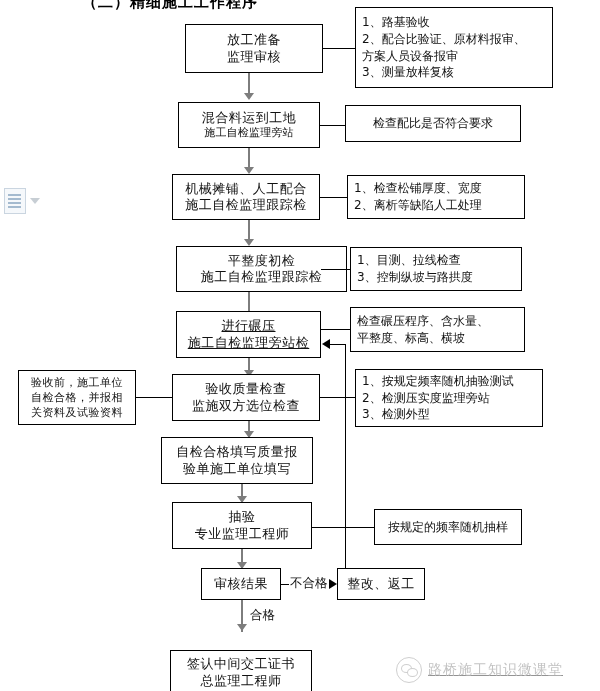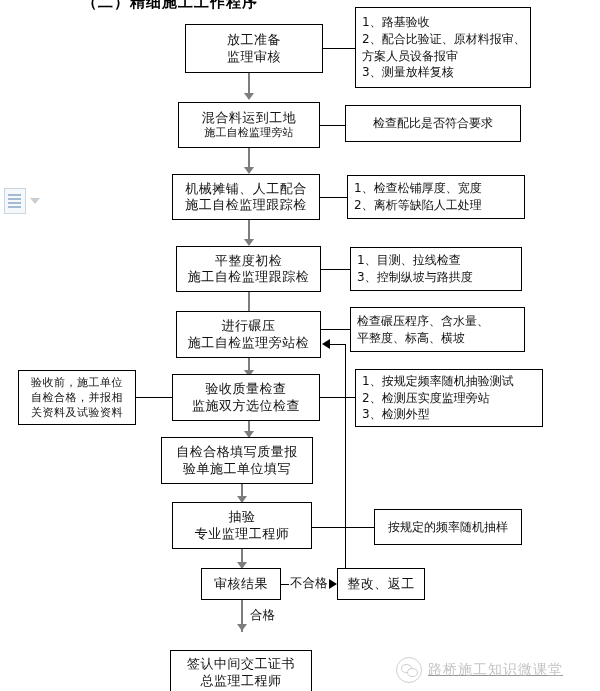--- a/index.html
+++ b/index.html
@@ -190,21 +190,21 @@
     <div class="caret"></div>
   </div>
 
   <div class="box" style="left:185px; top:24px; width:138px; height:49px;">
     <div class="l1">放工准备</div>
     <div class="l1">监理审核</div>
   </div>
 
   <div class="hline" style="left:323px; top:48px; width:32px;"></div>
 
-  <div class="note left" style="left:355px; top:7px; width:176px; height:81px;">
+  <div class="note left" style="left:355px; top:7px; width:198px; height:81px;">
     <div class="ln">1、路基验收</div>
     <div class="ln">2、配合比验证、原材料报审、</div>
     <div class="ln">方案人员设备报审</div>
     <div class="ln">3、测量放样复核</div>
   </div>
 
   <div class="vline" style="left:248px; top:73px; height:23px;"></div>
   <div class="arrow-down" style="left:244px; top:93px;"></div>
 
   <div class="box" style="left:178px; top:102px; width:142px; height:46px;">
@@ -223,33 +223,33 @@
     <div class="l1">施工自检监理跟踪检</div>
   </div>
   <div class="hline" style="left:320px; top:197px; width:27px;"></div>
   <div class="note left" style="left:347px; top:175px; width:178px; height:44px;">
     <div class="ln">1、检查松铺厚度、宽度</div>
     <div class="ln">2、离析等缺陷人工处理</div>
   </div>
   <div class="vline" style="left:248px; top:220px; height:22px;"></div>
   <div class="arrow-down" style="left:244px; top:239px;"></div>
 
-  <div class="box" style="left:176px; top:246px; width:145px; height:46px;">
+  <div class="box" style="left:176px; top:246px; width:171px; height:46px;">
     <div class="l1">平整度初检</div>
     <div class="l1">施工自检监理跟踪检</div>
   </div>
   <div class="hline" style="left:321px; top:269px; width:29px;"></div>
   <div class="note left" style="left:350px; top:247px; width:172px; height:44px;">
     <div class="ln">1、目测、拉线检查</div>
     <div class="ln">3、控制纵坡与路拱度</div>
   </div>
   <div class="vline" style="left:248px; top:292px; height:22px;"></div>
   <div class="arrow-down" style="left:244px; top:311px;"></div>
 
-  <div class="box" style="left:176px; top:311px; width:145px; height:47px;">
+  <div class="box" style="left:176px; top:311px; width:145px; height:47px;text-decoration:underline;">
     <div class="l1">进行碾压</div>
     <div class="l1">施工自检监理旁站检</div>
   </div>
   <div class="hline" style="left:321px; top:329px; width:29px;"></div>
   <div class="note left" style="left:350px; top:307px; width:175px; height:45px;">
     <div class="ln">检查碾压程序、含水量、</div>
     <div class="ln">平整度、标高、横坡</div>
   </div>
 
   <div class="hline" style="left:330px; top:344px; width:16px;"></div>

